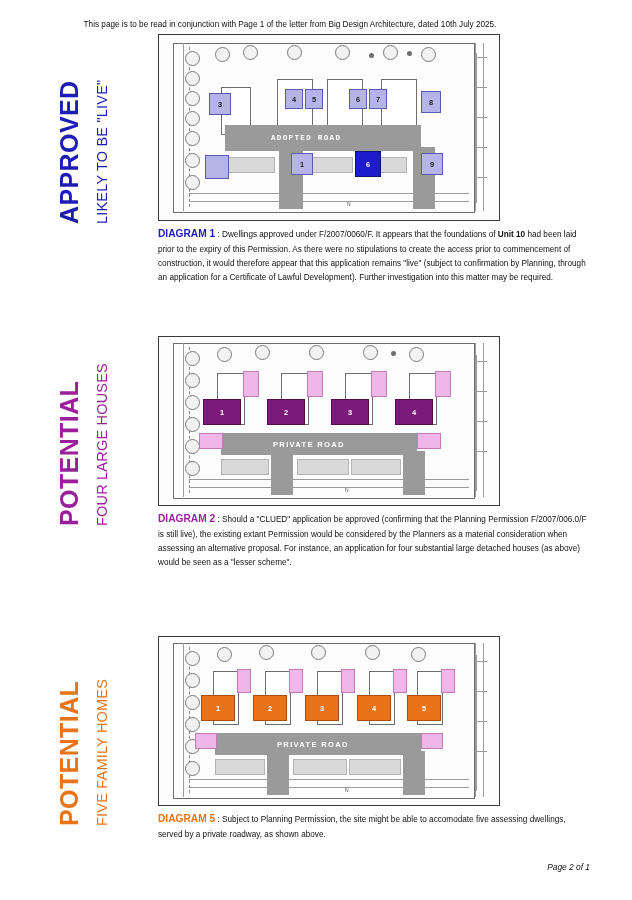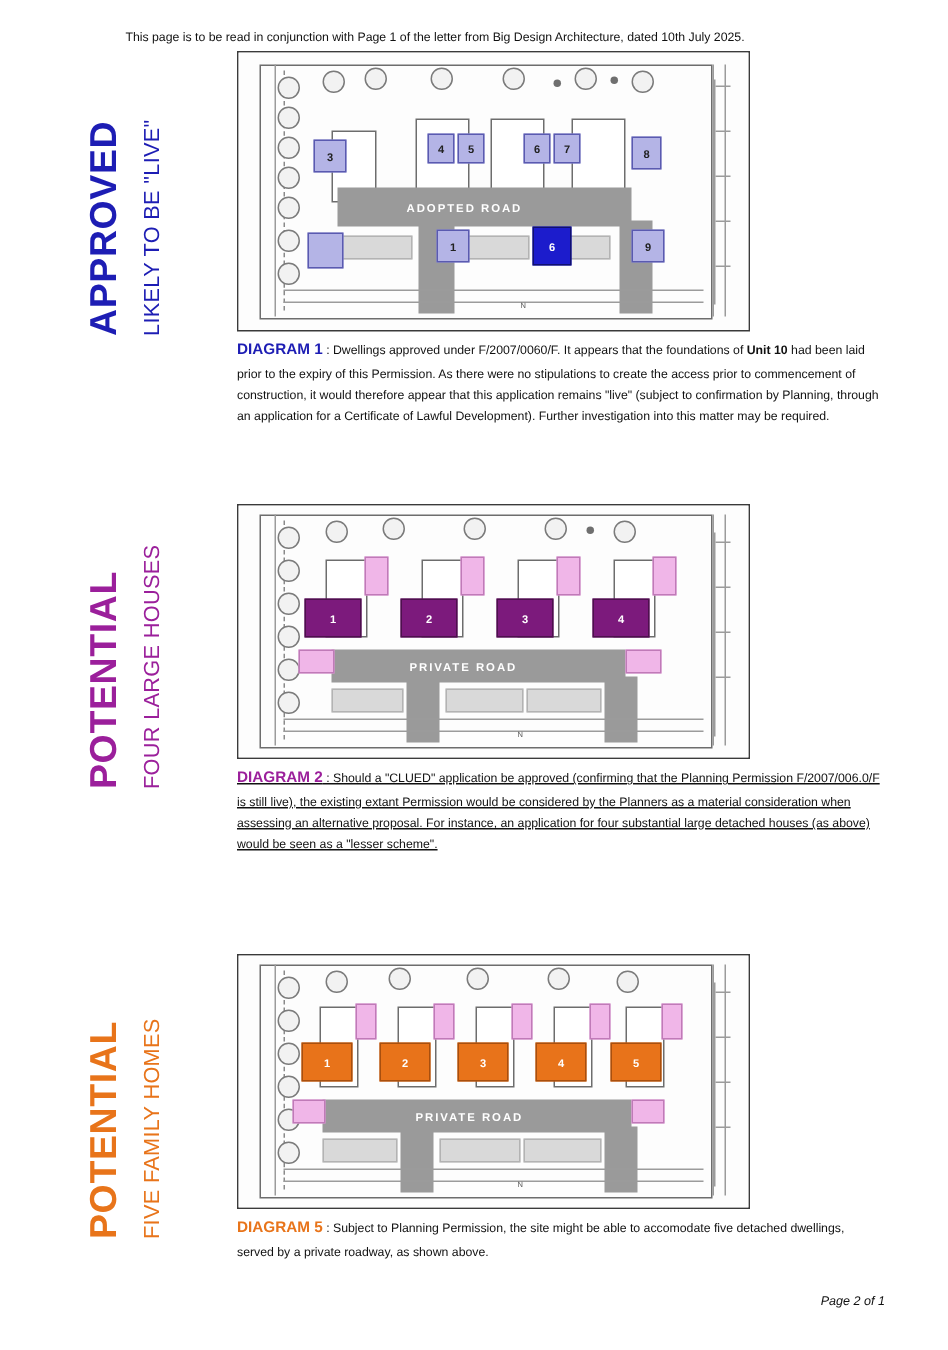--- a/index.html
+++ b/index.html
@@ -174,21 +174,21 @@
   
   .caption {
     position: absolute;
     left: 158px;
     width: 430px;
     font-size: 8.2px;
     line-height: 1.72;
     color: #111;
   }
   .sec1 .caption { top: 191px; }
-  .sec2 .caption { top: 174px; text-decoration: underline; }
+  .sec2 .caption { top: 174px; }
   .sec3 .caption { top: 174px; }
   .cap-title {
     font-weight: bold;
     font-size: 10.2px;
   }
   .cap-title.blue { color: #1d1db4; }
   .cap-title.purple { color: #9b1f9b; }
   .cap-title.orange { color: #e8741a; }
   .b { font-weight: bold; }
 
@@ -266,21 +266,21 @@
         <div class="treedot" style="left:210px; top:18px;"></div>
 
         <div class="whiteblock" style="left:62px; top:52px; width:28px; height:46px;"></div>
         <div class="whiteblock" style="left:118px; top:44px; width:34px; height:54px;"></div>
         <div class="whiteblock" style="left:168px; top:44px; width:34px; height:54px;"></div>
         <div class="whiteblock" style="left:222px; top:44px; width:34px; height:54px;"></div>
 
         <div class="road-strip" style="left:66px; top:90px; width:196px; height:26px;"></div>
         <div class="road-strip" style="left:120px; top:112px; width:24px; height:62px;"></div>
         <div class="road-strip" style="left:254px; top:112px; width:22px; height:62px;"></div>
-        <div class="road-label" style="left:112px; top:99px;">ADOPTED ROAD</div>
+        <div class="road-label" style="left:112px; top:99px;font-family:Liberation Mono, monospace;">ADOPTED ROAD</div>
 
         <div class="kerb" style="left:146px; top:122px; width:46px; height:14px;"></div>
         <div class="kerb" style="left:200px; top:122px; width:46px; height:14px;"></div>
         <div class="kerb" style="left:66px; top:122px; width:48px; height:14px;"></div>
 
         <div class="unit lilac" style="left:50px; top:58px; width:22px; height:22px;">3</div>
         <div class="unit lilac" style="left:126px; top:54px; width:18px; height:20px;">4</div>
         <div class="unit lilac" style="left:146px; top:54px; width:18px; height:20px;">5</div>
         <div class="unit lilac" style="left:190px; top:54px; width:18px; height:20px;">6</div>
         <div class="unit lilac" style="left:210px; top:54px; width:18px; height:20px;">7</div>
@@ -453,19 +453,19 @@
         <div class="scalebar" style="height:136px;">
           <div class="scaletick" style="top:6px;"></div>
           <div class="scaletick" style="top:36px;"></div>
           <div class="scaletick" style="top:66px;"></div>
           <div class="scaletick" style="top:96px;"></div>
         </div>
       </div>
     </div>
 
     <div class="caption">
-      <span class="cap-title orange">DIAGRAM 5</span><span> : Subject to Planning Permission, the site might be able to accomodate five detached dwellings, served by a private roadway, as shown above.</span>
+      <span class="cap-title orange">DIAGRAM 5</span><span> : Subject to Planning Permission, the site might be able to accomodate five assessing dwellings, served by a private roadway, as shown above.</span>
     </div>
   </div>
 
   <div class="footer">Page 2 of 1</div>
 
 </div>
 
 </body></html>

